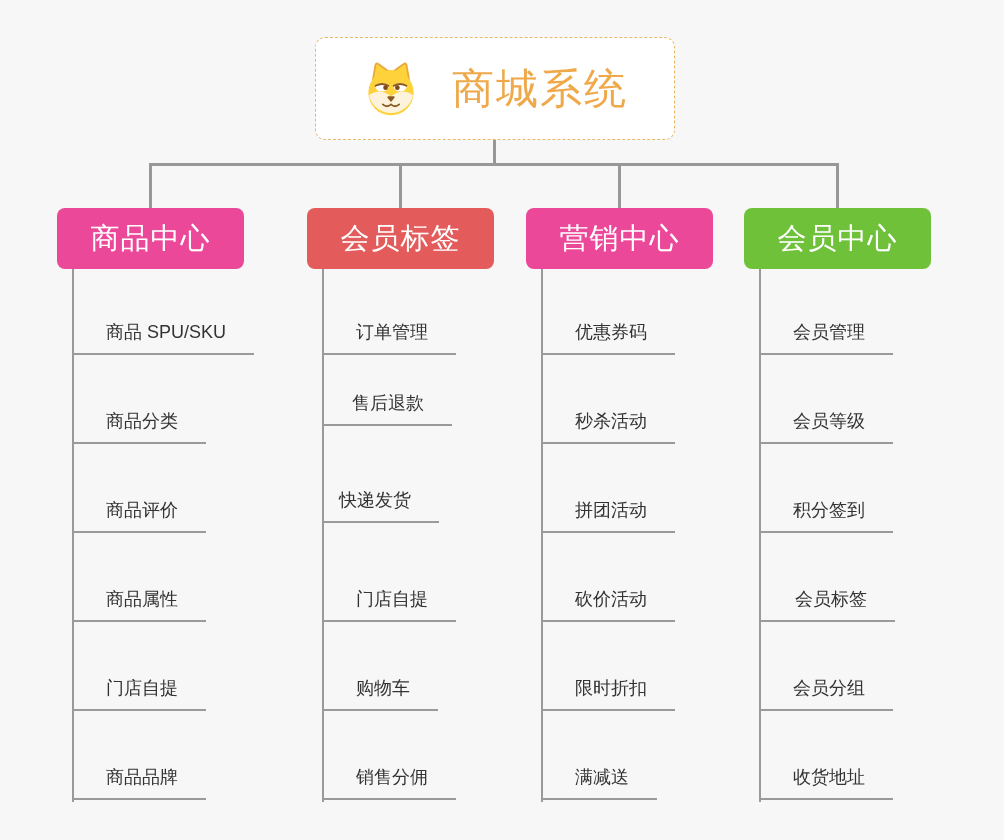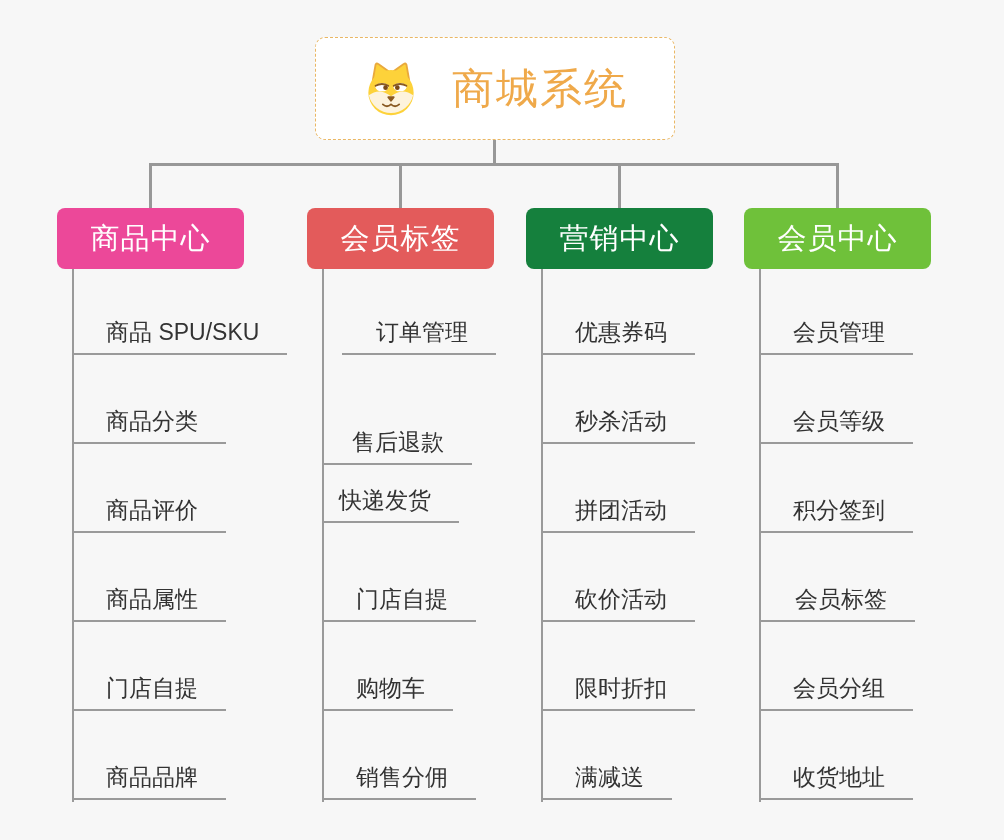--- a/index.html
+++ b/index.html
@@ -23,21 +23,21 @@
   
   .branch{
     position:absolute;top:208px;width:187px;height:61px;border-radius:8px;
     display:flex;align-items:center;justify-content:center;
     color:#ffffff;font-size:29px;letter-spacing:1px;
   }
   
   .leaf{
     position:absolute;
     padding:0 28px 6px 34px;
-    font-size:23px;line-height:30px;color:#333333;
+    font-size:18px;line-height:30px;color:#333333;
     border-bottom:2px solid #f97316;
     white-space:nowrap;
   }
 </style>
 </head>
 <body>
 
 <div id="canvas">
 
   <div class="root-node" style="border-color: rgb(234, 183, 100);">
@@ -72,27 +72,27 @@
       <div class="branch" style="left: 57px; background: #ec4899;">商品中心</div>
       <div class="col-line" style="left: 72px; top: 269px; height: 533px; background: rgb(154, 154, 154);"></div>
       <div class="leaf" style="left: 72px; top: 317px; border-bottom-color: rgb(154, 154, 154);">商品 SPU/SKU</div>
       <div class="leaf" style="left: 72px; top: 406px; border-bottom-color: rgb(154, 154, 154);">商品分类</div>
       <div class="leaf" style="left: 72px; top: 495px; border-bottom-color: rgb(154, 154, 154);">商品评价</div>
       <div class="leaf" style="left: 72px; top: 584px; border-bottom-color: rgb(154, 154, 154);">商品属性</div>
       <div class="leaf" style="left: 72px; top: 673px; border-bottom-color: rgb(154, 154, 154);">门店自提</div>
       <div class="leaf" style="left: 72px; top: 762px; border-bottom-color: rgb(154, 154, 154);">商品品牌</div>
       <div class="branch" style="left: 307px; background: rgb(227, 91, 91);">会员标签</div>
       <div class="col-line" style="left: 322px; top: 269px; height: 533px; background: rgb(154, 154, 154);"></div>
-      <div class="leaf" style="left: 322px; top: 317px; border-bottom-color: rgb(154, 154, 154); margin-left: 20px;">订单管理</div>
-      <div class="leaf" style="left: 322px; top: 427px; border-bottom-color: rgb(154, 154, 154); padding-left: 30px;">售后退款</div>
+      <div class="leaf" style="left: 322px; top: 317px; border-bottom-color: rgb(154, 154, 154);">订单管理</div>
+      <div class="leaf" style="left: 322px; top: 388px; border-bottom-color: rgb(154, 154, 154); padding-left: 30px;">售后退款</div>
       <div class="leaf" style="left: 322px; top: 485px; border-bottom-color: rgb(154, 154, 154); padding-left: 17px;">快递发货</div>
       <div class="leaf" style="left: 322px; top: 584px; border-bottom-color: rgb(154, 154, 154);">门店自提</div>
       <div class="leaf" style="left: 322px; top: 673px; border-bottom-color: rgb(154, 154, 154);">购物车</div>
       <div class="leaf" style="left: 322px; top: 762px; border-bottom-color: rgb(154, 154, 154);">销售分佣</div>
-      <div class="branch" style="left: 526px; background: #15803d;">营销中心</div>
+      <div class="branch" style="left: 526px; background: #ec4899;">营销中心</div>
       <div class="col-line" style="left: 541px; top: 269px; height: 533px; background: rgb(154, 154, 154);"></div>
       <div class="leaf" style="left: 541px; top: 317px; border-bottom-color: rgb(154, 154, 154);">优惠券码</div>
       <div class="leaf" style="left: 541px; top: 406px; border-bottom-color: rgb(154, 154, 154);">秒杀活动</div>
       <div class="leaf" style="left: 541px; top: 495px; border-bottom-color: rgb(154, 154, 154);">拼团活动</div>
       <div class="leaf" style="left: 541px; top: 584px; border-bottom-color: rgb(154, 154, 154);">砍价活动</div>
       <div class="leaf" style="left: 541px; top: 673px; border-bottom-color: rgb(154, 154, 154);">限时折扣</div>
       <div class="leaf" style="left: 541px; top: 762px; border-bottom-color: rgb(154, 154, 154);">满减送</div>
       <div class="branch" style="left: 744px; background: rgb(111, 193, 58);">会员中心</div>
       <div class="col-line" style="left: 759px; top: 269px; height: 533px; background: rgb(154, 154, 154);"></div>
       <div class="leaf" style="left: 759px; top: 317px; border-bottom-color: rgb(154, 154, 154);">会员管理</div>

